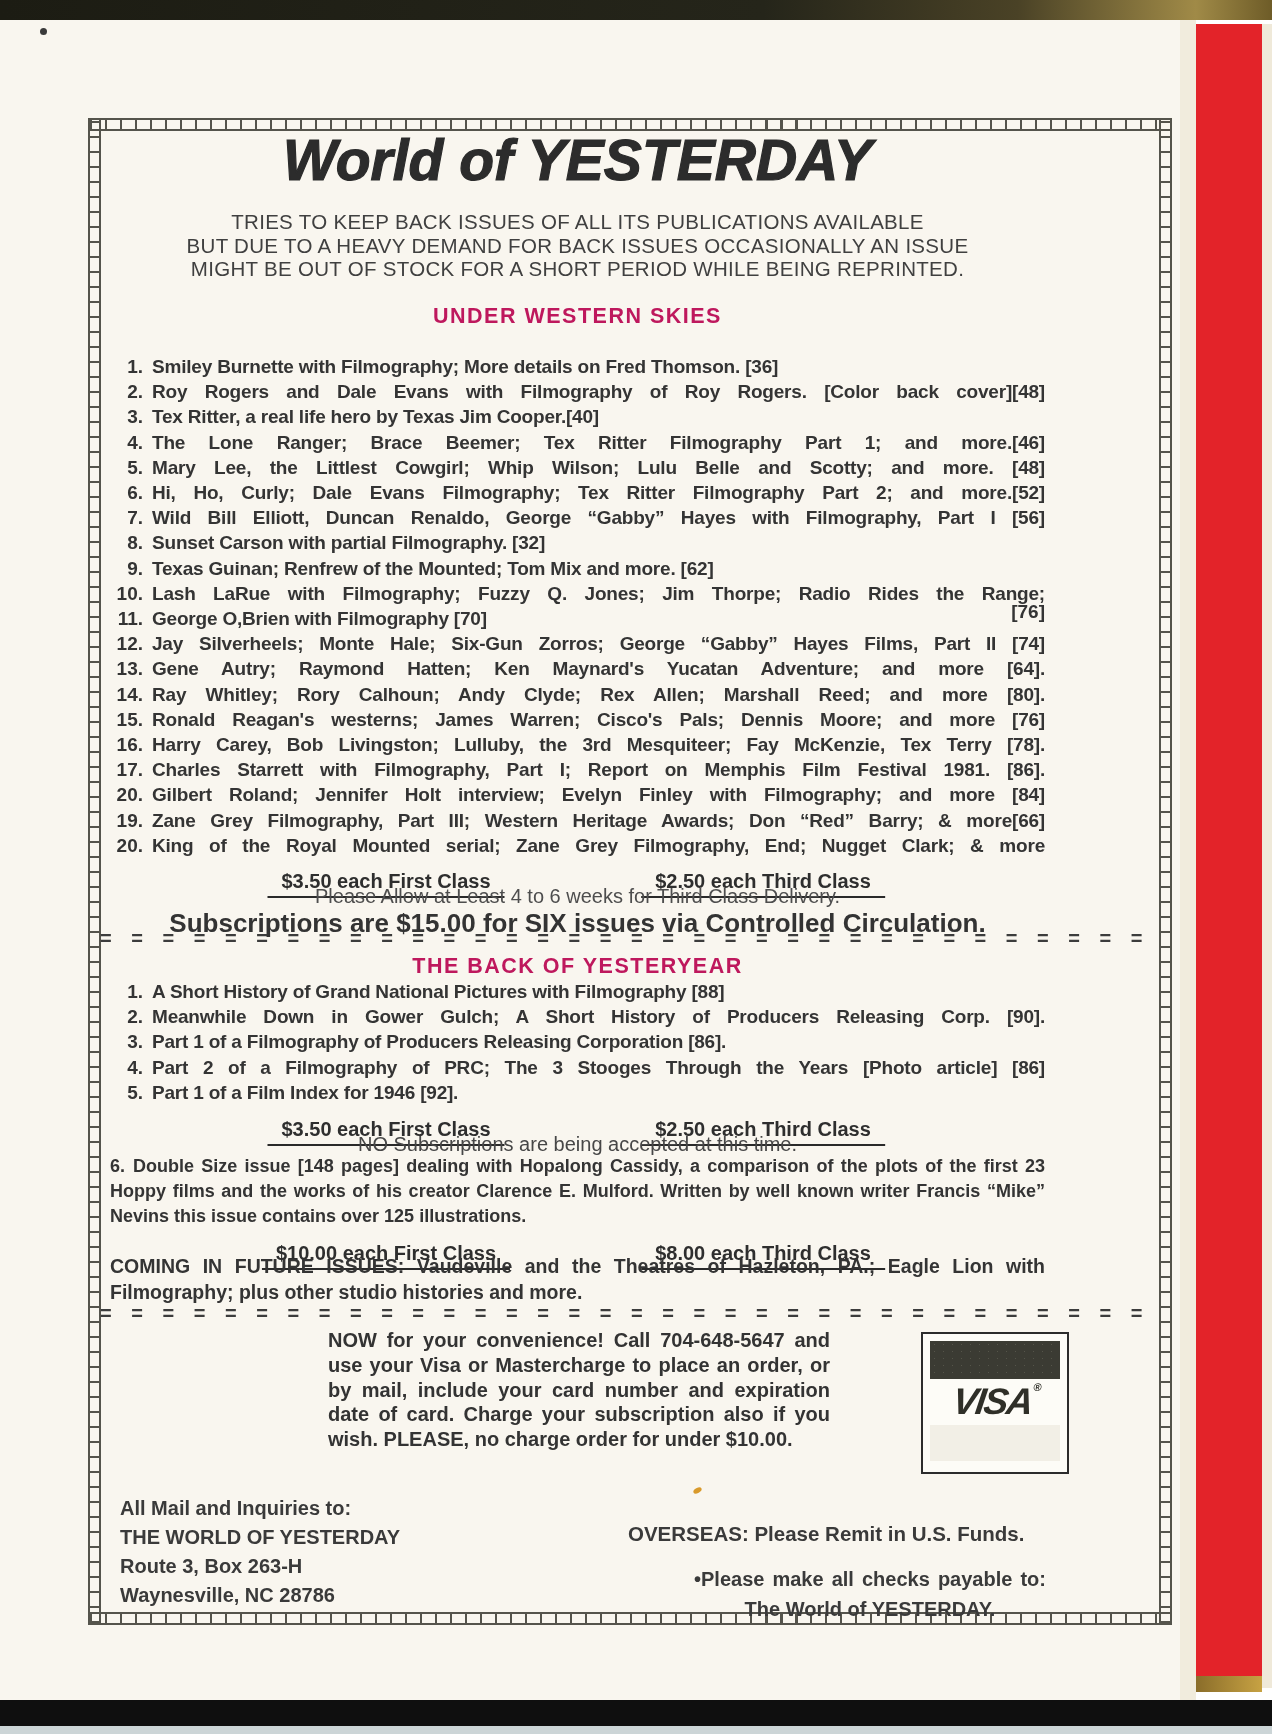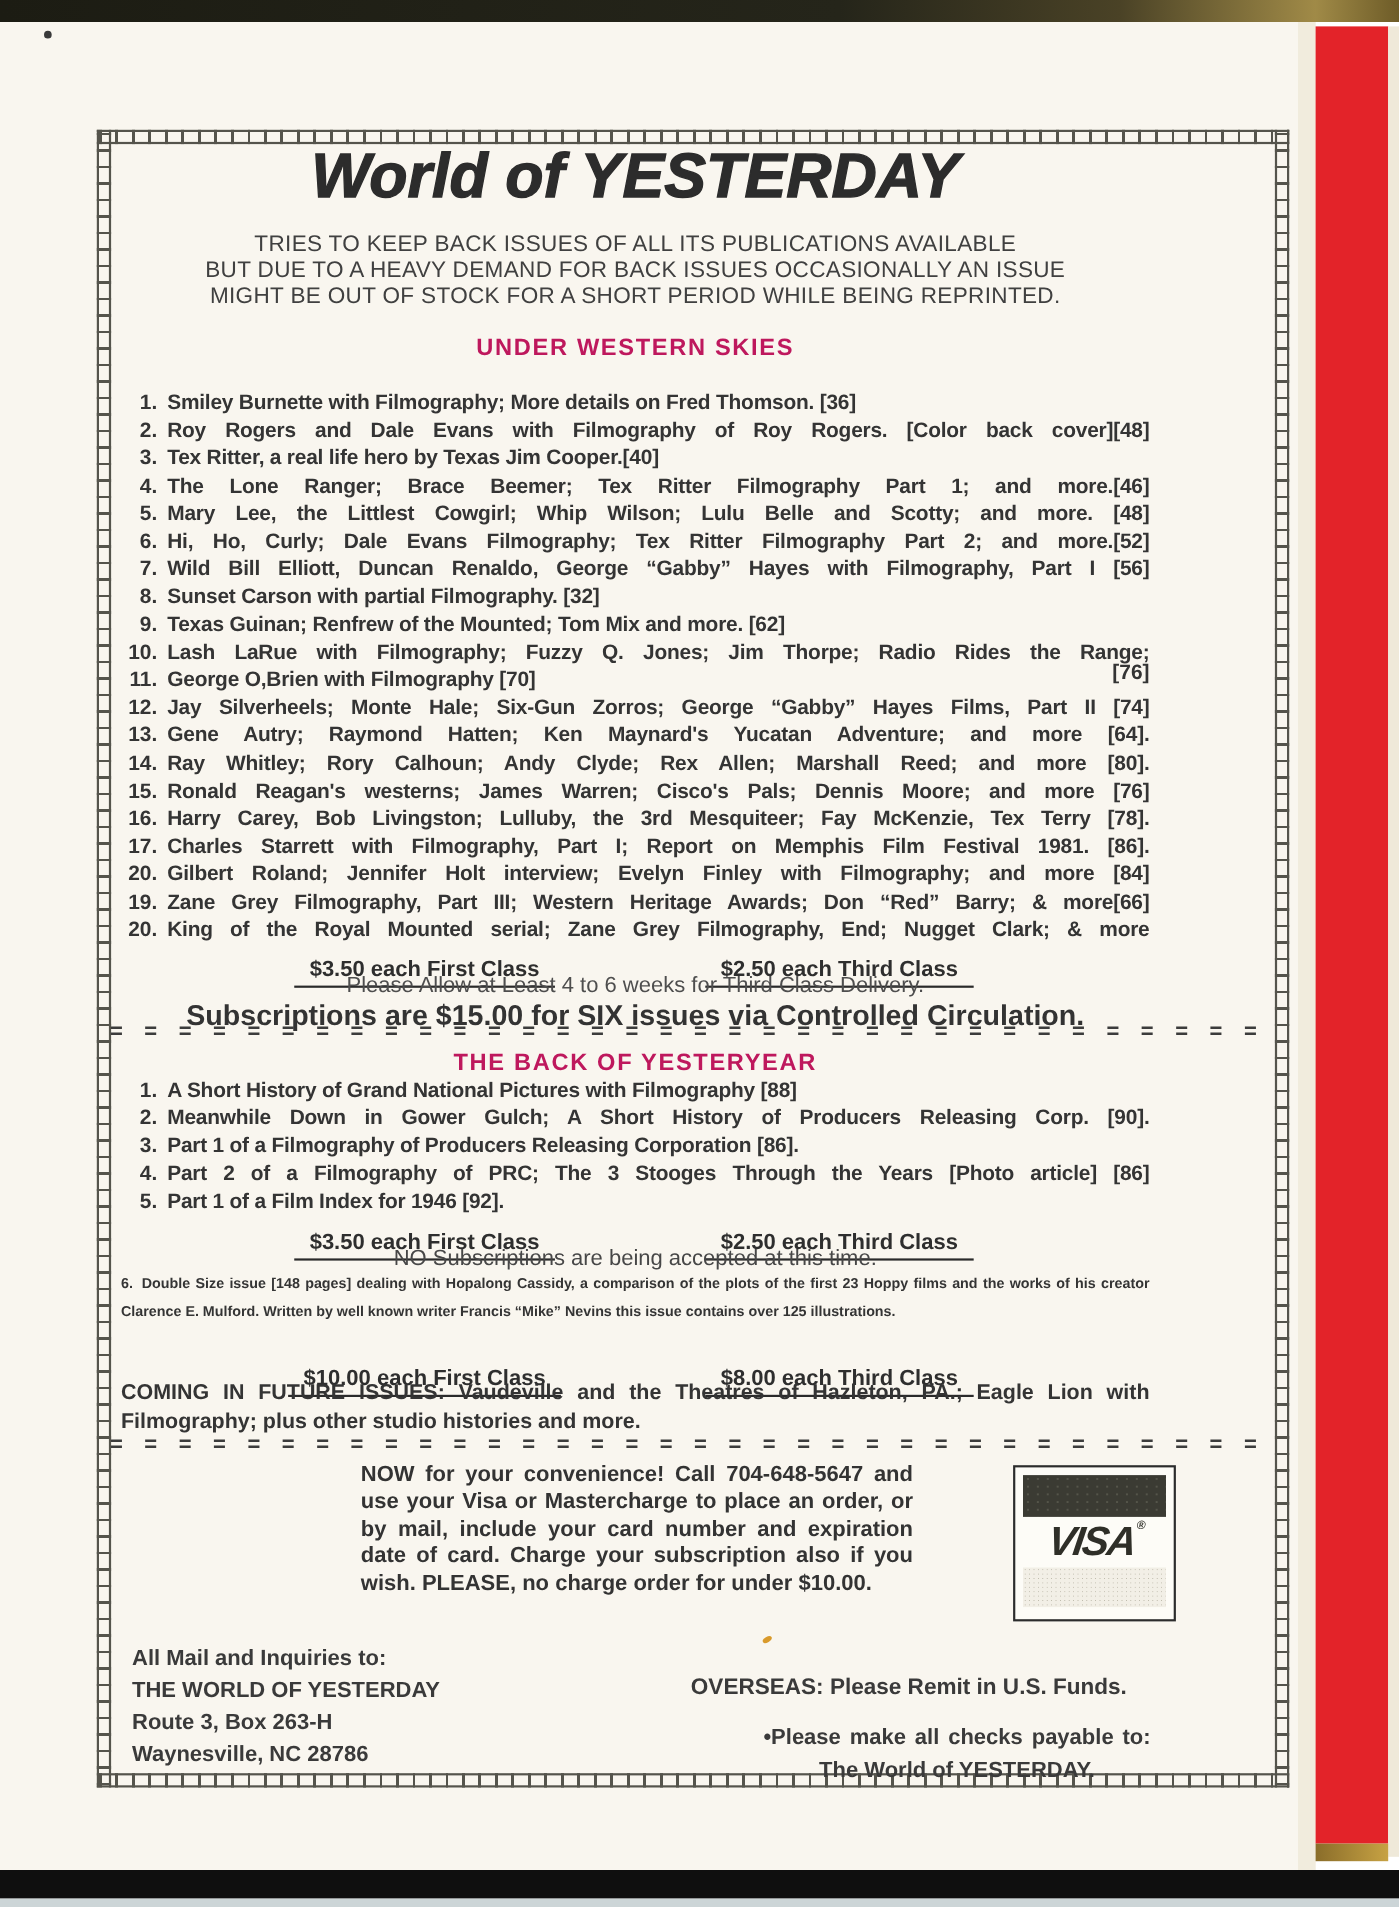--- a/index.html
+++ b/index.html
@@ -75,21 +75,21 @@
   .delivery     { top:767px; font-size:20px; color:#4e4e4e; }
   .subscription { top:790px; font-size:26px; font-weight:bold; color:#333; }
   .nosubs       { top:1015px; font-size:20px; color:#474747; }
 
   .divider { position:absolute; left:12px; width:1052px; height:22px; overflow:hidden;
              white-space:nowrap; font-weight:bold; font-size:20px; letter-spacing:7px; color:#3c3c3c; }
   .divider1 { top:809px; } .divider2 { top:1184px; }
 
   .para { position:absolute; left:22px; width:935px; font-weight:bold; color:#343434;
           text-align:justify; }
-  .para-double { top:1036px; font-size:13px; line-height:25.2px; }
+  .para-double { top:1036px; font-size:18px; line-height:25.2px; }
   .para-coming { top:1135px; font-size:19.5px; line-height:26px; }
   .para .num-inline { padding-right:8px; }
 
   
   .mc-box { position:absolute; left:16px; top:1208px; width:162px; height:134px;
             border:3px solid #3c3c3c; border-radius:14px; background:#fdfcf7; overflow:hidden; }
   .mc-circle { position:absolute; top:7px; width:94px; height:116px; border:1.5px solid #8a8a84; border-radius:50%; }
   .mc-c1 { left:5px; } .mc-c2 { right:5px; }
   .mc-label { position:absolute; left:0; right:0; top:50px; text-align:center;
               font-size:27px; font-weight:bold; color:#3a3a3a; letter-spacing:-.5px; }

